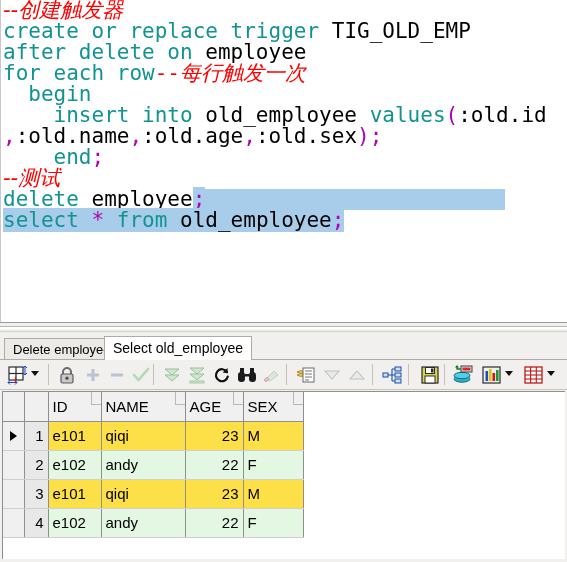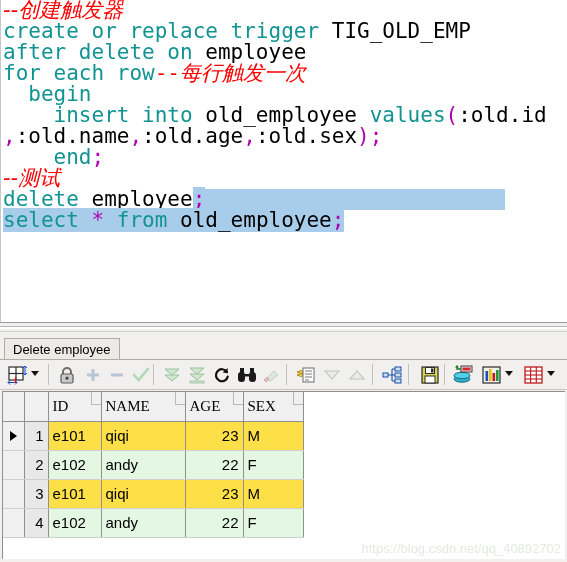--- a/index.html
+++ b/index.html
@@ -125,21 +125,20 @@
     border-right:1px solid #8f8f8f;
     border-bottom:1px solid #cfcfcf;
     font-weight:normal;
   }
   table.dg thead th{
     background:#f0f0f0;
     border-bottom:1px solid #8f8f8f;
     text-align:left;
     color:#000;
     position:relative;
-    font-family:Liberation Serif, serif;
   }
   table.dg thead th .hsplit{
     position:absolute;right:0;top:0;width:9px;height:12px;
     background:#f0f0f0;border-left:1px solid #b8b8b8;border-bottom:1px solid #b8b8b8;
   }
   td.ind{background:#f0f0f0;border-right:1px solid #8f8f8f;
          border-bottom:1px solid #cfcfcf;text-align:center;}
   td.rown{background:#e8e8e8;text-align:right;color:#000;
           border-right:2px solid #1a1a1a;padding-right:5px;}
   td.num{text-align:right;}
@@ -170,20 +169,21 @@
 <div id="splitter">
   <div class="grip"></div>
 </div>
 
 <div id="leftedge"></div>
 
 <div id="resultpane">
 
   <div id="tabstrip">
     <div class="tab" id="tab0" style="left:4px;">Delete employee</div>
+    <div class="tab active" id="tab1" style="left:104px;">Select old_employee</div>
   </div>
   <div id="tabline"></div>
 
   <div id="toolbar">
 
     <div class="tbtn" style="left:5px;">
       <svg width="22" height="20" viewBox="0 0 22 20">
         <rect x="3" y="2" width="14" height="13" fill="#fff" stroke="#2b2b2b" stroke-width="1.2"></rect>
         <line x1="10" y1="2" x2="10" y2="15" stroke="#2b2b2b" stroke-width="1.2"></line>
         <line x1="3" y1="8.5" x2="17" y2="8.5" stroke="#2b2b2b" stroke-width="1.2"></line>
@@ -414,14 +414,13 @@
             <td class="rown">4</td>
             <td class="cell">e102</td>
             <td class="cell">andy</td>
             <td class="cell num">22</td>
             <td class="cell">F</td>
           </tr>
         </tbody>
     </table>
   </div>
 
-  <div id="watermark">https://blog.csdn.net/qq_40892702</div>
 </div>
 
 </body></html>

